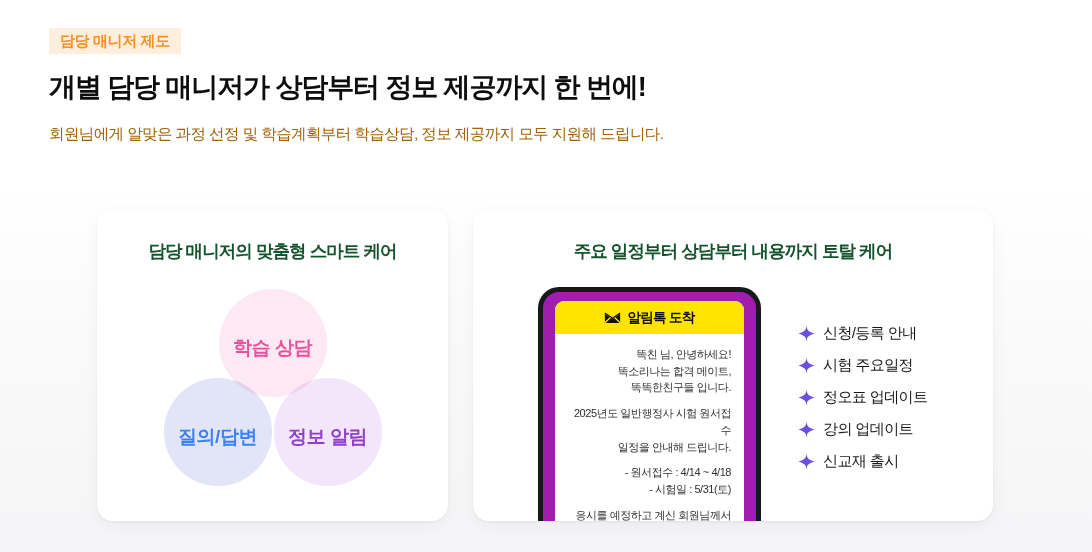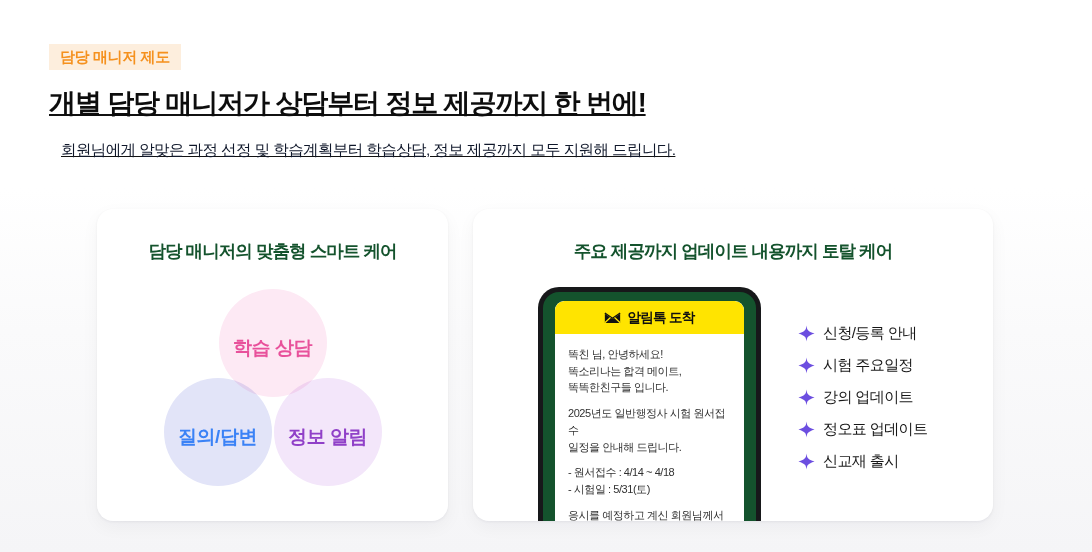--- a/index.html
+++ b/index.html
@@ -20,47 +20,46 @@
   .page {
     position: relative;
     width: 1092px;
     height: 552px;
   }
 
   
   .header {
     position: absolute;
     left: 49px;
-    top: 44px;
+    top: 28px;
     width: 1000px;
-    text-decoration: underline;
   }
   .badge {
     display: inline-block;
     background: #fdeedd;
     color: #f5911e;
     font-size: 15px;
     font-weight: bold;
     letter-spacing: -0.4px;
     padding: 4px 11px 5px 11px;
     line-height: 1.15;
   }
   .headline {
     margin: 17px 0 0 0;
     font-size: 27px;
     font-weight: bold;
     letter-spacing: -1.1px;
     color: #0d0d0d;
     line-height: 1.25;
   }
   .subline {
-    margin: 18px 0 0 12px;
+    margin: 18px 0 0 0;
     font-size: 15.5px;
     letter-spacing: -0.6px;
-    color: #0f172a;
+    color: #a16207;
     line-height: 1.4;
   }
 
   
   .cards {
     position: absolute;
     left: 0;
     top: 209px;
     width: 1092px;
     height: 312px;
@@ -151,26 +150,27 @@
     color: #9040c8;
   }
 
   
   .phone {
     position: absolute;
     left: 65px;
     top: 78px;
     width: 223px;
     height: 250px;
-    background: #14532d;
+    background: #a21caf;
     border: 5px solid #17181a;
     border-bottom: none;
     border-radius: 21px 21px 0 0;
     box-sizing: border-box;
     overflow: hidden;
+    text-align: right;
   }
   .phone-screen {
     position: absolute;
     left: 12px;
     top: 9px;
     right: 12px;
     bottom: 0;
     background: #ffffff;
     border-radius: 9px 9px 0 0;
     overflow: hidden;
@@ -260,21 +260,21 @@
         <div class="venn-circle venn-circle--top"></div>
         <div class="venn-circle venn-circle--left"></div>
         <div class="venn-circle venn-circle--right"></div>
         <div class="venn-label venn-label--top">학습 상담</div>
         <div class="venn-label venn-label--left">질의/답변</div>
         <div class="venn-label venn-label--right">정보 알림</div>
       </div>
     </div>
 
     <div class="card card--right">
-      <div class="card-title">주요 제공까지 업데이트 내용까지 토탈 케어</div>
+      <div class="card-title">주요 일정부터 상담부터 내용까지 토탈 케어</div>
 
       <div class="phone">
         <div class="phone-screen">
 
           <div class="alim-head">
             <span class="alim-head-icon">
               <svg viewBox="0 0 20 15" width="17" height="13" aria-hidden="true">
                 <path d="M1 3.2 L10 9.4 L19 3.2 L19 14 L1 14 Z" fill="#111111"></path>
                 <path d="M1 2.2 L10 8.4 L19 2.2" fill="none" stroke="#111111" stroke-width="1.6" stroke-linejoin="round"></path>
                 <path d="M1 13.6 L7.6 7.6 M19 13.6 L12.4 7.6" stroke="#ffe400" stroke-width="1.5"></path>
@@ -309,29 +309,29 @@
             </svg>
           </span>
           <span class="feature-text">시험 주요일정</span>
         </li>
         <li class="feature-item">
           <span class="feature-icon">
             <svg viewBox="0 0 20 20" width="17" height="17" aria-hidden="true">
               <path d="M10 0.5 C10.75 6 11.2 7.1 19.5 10 C11.2 12.9 10.75 14 10 19.5 C9.25 14 8.8 12.9 0.5 10 C8.8 7.1 9.25 6 10 0.5 Z" fill="#6c4ee0"></path>
             </svg>
           </span>
+          <span class="feature-text">정오표 업데이트</span>
+        </li>
+        <li class="feature-item">
+          <span class="feature-icon">
+            <svg viewBox="0 0 20 20" width="17" height="17" aria-hidden="true">
+              <path d="M10 0.5 C10.75 6 11.2 7.1 19.5 10 C11.2 12.9 10.75 14 10 19.5 C9.25 14 8.8 12.9 0.5 10 C8.8 7.1 9.25 6 10 0.5 Z" fill="#6c4ee0"></path>
+            </svg>
+          </span>
           <span class="feature-text">강의 업데이트</span>
-        </li>
-        <li class="feature-item">
-          <span class="feature-icon">
-            <svg viewBox="0 0 20 20" width="17" height="17" aria-hidden="true">
-              <path d="M10 0.5 C10.75 6 11.2 7.1 19.5 10 C11.2 12.9 10.75 14 10 19.5 C9.25 14 8.8 12.9 0.5 10 C8.8 7.1 9.25 6 10 0.5 Z" fill="#6c4ee0"></path>
-            </svg>
-          </span>
-          <span class="feature-text">정오표 업데이트</span>
         </li>
         <li class="feature-item">
           <span class="feature-icon">
             <svg viewBox="0 0 20 20" width="17" height="17" aria-hidden="true">
               <path d="M10 0.5 C10.75 6 11.2 7.1 19.5 10 C11.2 12.9 10.75 14 10 19.5 C9.25 14 8.8 12.9 0.5 10 C8.8 7.1 9.25 6 10 0.5 Z" fill="#6c4ee0"></path>
             </svg>
           </span>
           <span class="feature-text">신교재 출시</span>
         </li>
       </ul>

